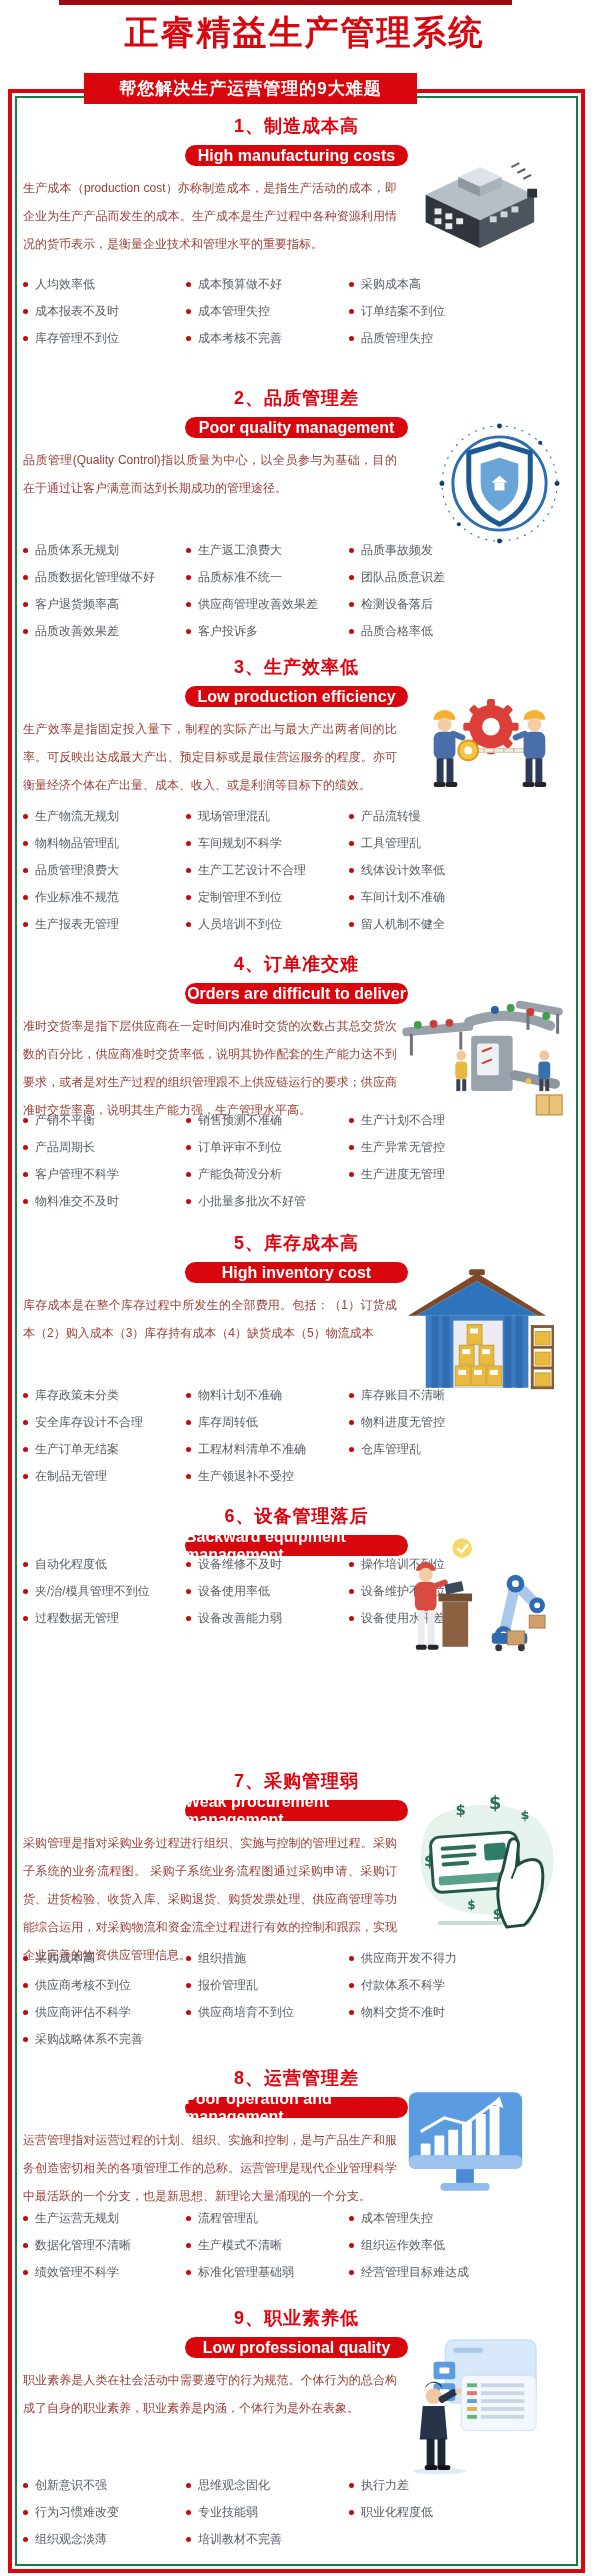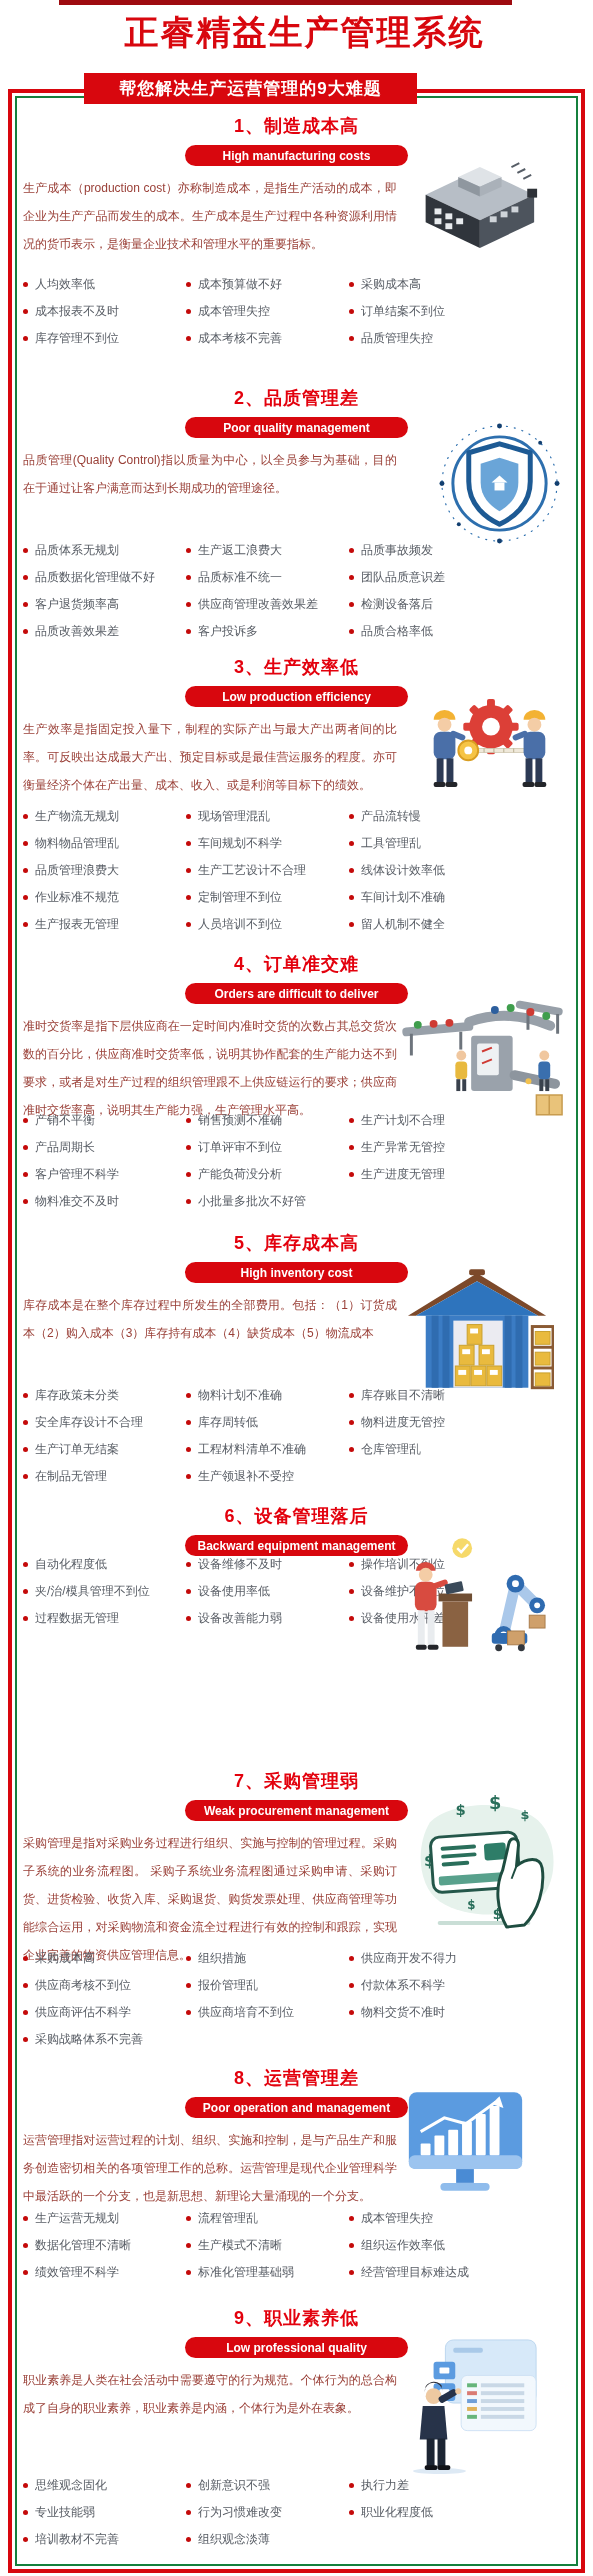--- a/index.html
+++ b/index.html
@@ -14,21 +14,21 @@
   .frame{position:absolute;top:89px;left:8px;width:577px;height:2484px;
        border:4px solid #d8070e;padding:3px;box-sizing:border-box;}
   .frame-inner{border:2px solid #15803d;width:100%;height:100%;box-sizing:border-box;}
   .section{position:relative;box-sizing:border-box;}
   .s1{height:282px}.s2{height:269px}.s3{height:297px}.s4{height:279px}.s5{height:273px}
   .s6{height:265px}.s7{height:297px}.s8{height:242px}.s9{height:262px}
   .section-title{margin:0;padding-top:6px;text-align:center;font-size:18px;font-weight:bold;
        color:#e3010d;letter-spacing:1px;}
   .s1 .section-title{padding-top:16px}.s7 .section-title{padding-top:6px}.s9 .section-title{padding-top:4px}
   .pill{margin:7px auto 0;width:223px;height:21px;border-radius:11px;background:#d8070e;
-       color:#fff;font-size:12px;font-weight:bold;display:flex;align-items:center;justify-content:center;}
+       color:#fff;font-size:16px;font-weight:bold;display:flex;align-items:center;justify-content:center;}
   .content-row{margin-top:8px;}
   .s1 .content-row{height:102px}.s2 .content-row{height:96px}.s3 .content-row{height:93px}
   .s4 .content-row{height:100px}.s5 .content-row{height:96px}.s6 .content-row{height:99px}
   .s7 .content-row{height:121px}.s8 .content-row{height:84px}.s9 .content-row{height:111px}
   .desc{margin:4px 0 0 6px;width:374px;font-size:12px;line-height:28px;color:#9a4038;text-align:justify;}
   .illus{position:absolute;z-index:2;}
   .s1 .illus{top:61px;right:32px}.s2 .illus{top:42px;right:12px}.s3 .illus{top:44px;right:6px}
   .s4 .illus{top:44px;right:8px}.s5 .illus{top:44px;right:22px}.s6 .illus{top:38px;right:28px}
   .s7 .illus{top:30px;right:18px}.s8 .illus{top:28px;right:44px}.s9 .illus{top:34px;right:34px}
   .bullets{display:flex;padding-left:6px;}
@@ -796,43 +796,43 @@
         <rect x="23" y="104" width="8" height="29" fill="#1c2533"></rect>
             <rect x="34" y="104" width="8" height="29" fill="#1c2533"></rect>
         <rect x="21" y="131" width="13" height="5" rx="2" fill="#111318"></rect>
             <rect x="34" y="131" width="13" height="5" rx="2" fill="#111318"></rect>
       </svg>
     </div>
     <div class="bullets">
       <div class="bullet-col">
             <div class="bullet-item">
               <span class="dot"></span>
+              <span class="bullet-text">创新意识不强</span>
+            </div>
+            <div class="bullet-item">
+              <span class="dot"></span>
+              <span class="bullet-text">行为习惯难改变</span>
+            </div>
+            <div class="bullet-item">
+              <span class="dot"></span>
+              <span class="bullet-text">组织观念淡薄</span>
+            </div>
+          </div>
+      <div class="bullet-col">
+            <div class="bullet-item">
+              <span class="dot"></span>
               <span class="bullet-text">思维观念固化</span>
             </div>
             <div class="bullet-item">
               <span class="dot"></span>
               <span class="bullet-text">专业技能弱</span>
             </div>
             <div class="bullet-item">
               <span class="dot"></span>
               <span class="bullet-text">培训教材不完善</span>
-            </div>
-          </div>
-      <div class="bullet-col">
-            <div class="bullet-item">
-              <span class="dot"></span>
-              <span class="bullet-text">创新意识不强</span>
-            </div>
-            <div class="bullet-item">
-              <span class="dot"></span>
-              <span class="bullet-text">行为习惯难改变</span>
-            </div>
-            <div class="bullet-item">
-              <span class="dot"></span>
-              <span class="bullet-text">组织观念淡薄</span>
             </div>
           </div>
       <div class="bullet-col">
             <div class="bullet-item">
               <span class="dot"></span>
               <span class="bullet-text">执行力差</span>
             </div>
             <div class="bullet-item">
               <span class="dot"></span>
               <span class="bullet-text">职业化程度低</span>

